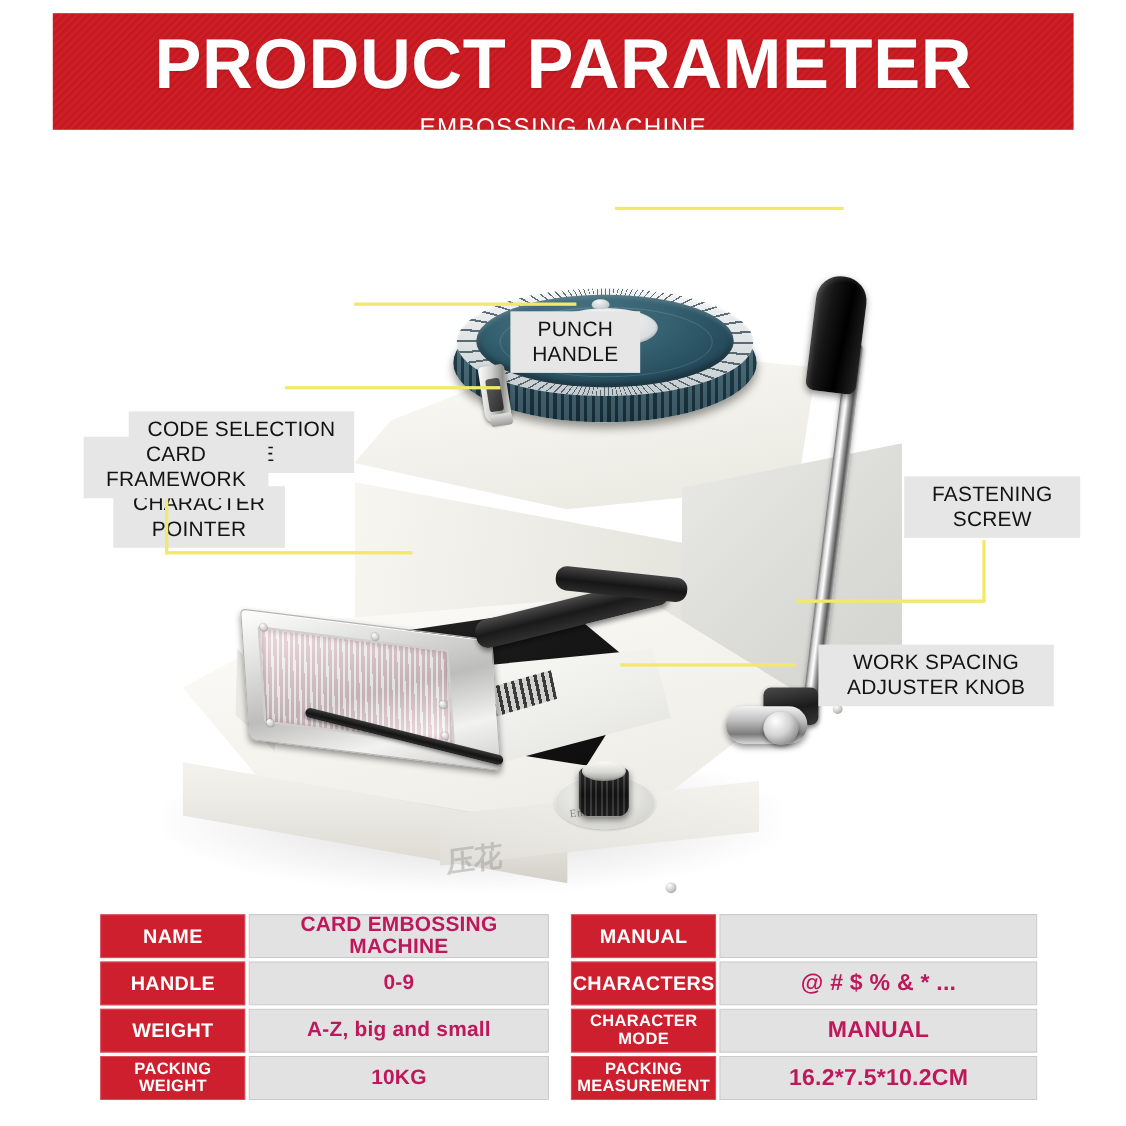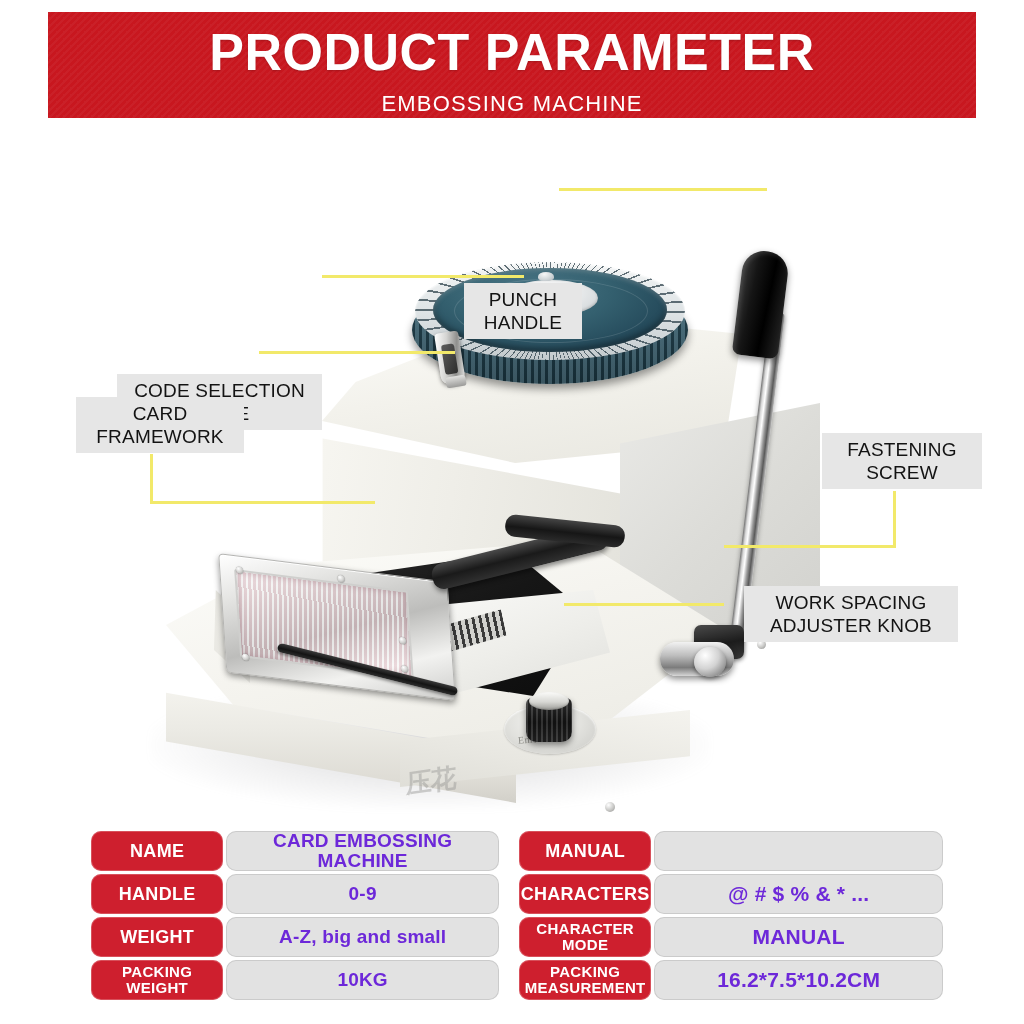--- a/index.html
+++ b/index.html
@@ -19,21 +19,21 @@
     background: #c8171f;
     background-image:
       linear-gradient(135deg, rgba(255,255,255,.04) 25%, transparent 25%, transparent 50%,
                       rgba(255,255,255,.04) 50%, rgba(255,255,255,.04) 75%, transparent 75%);
     background-size: 7px 7px;
     text-align: center;
     overflow: hidden;
   }
   .banner-title {
     color: #ffffff;
-    font-size: 52px;
+    font-size: 64px;
     font-weight: 700;
     letter-spacing: .5px;
     line-height: 1;
     padding-top: 14px;
     white-space: nowrap;
     text-shadow: 0 1px 2px rgba(0,0,0,.18);
   }
   .banner-sub {
     color: #ffffff;
     font-size: 22px;
@@ -342,35 +342,34 @@
   .spec-table {
     position: absolute; left: 88px; top: 828px; width: 858px;
     border-collapse: separate;
     border-spacing: 3px 3px;
   }
   .spec-table td {
     height: 40px;
     vertical-align: middle;
     text-align: center;
     line-height: 1.06;
-    border-radius: 10px;
   }
   td.lab {
     background: #ce1f2e;
     color: #ffffff;
     font-weight: 700;
     font-size: 18px;
     letter-spacing: .3px;
     width: 132px;
     box-shadow: inset 0 0 0 1px rgba(255,255,255,.22);
   }
   td.lab.two-line { font-size: 15px; line-height: 1.08; }
   td.val {
     background: #e2e2e2;
-    color: #6d28d9;
+    color: #be185d;
     font-weight: 700;
     font-size: 21px;
     letter-spacing: .2px;
     box-shadow: inset 0 0 0 1px rgba(0,0,0,.10);
   }
   td.val.v1 { width: 272px; font-size: 19px; }
   td.val.v2 { width: 288px; }
   .spacer-col { width: 14px; background: transparent; box-shadow: none; }
 </style>
 </head>
@@ -443,20 +442,22 @@
     </div>
 
     <div class="callout" style="left:441px; top:163px; width:118px;margin-left:23px;">PUNCH
 HANDLE</div>
     <div class="lead lead-h" style="left:559px; top:68px; width:208px;"></div>
 
     <div class="callout" style="left:117px; top:254px; width:205px;">CODE SELECTION
 PLATE</div>
     <div class="lead lead-h" style="left:322px; top:155px; width:202px;"></div>
 
+    <div class="callout" style="left:103px; top:322px; width:156px;">CHARACTER
+POINTER</div>
     <div class="lead lead-h" style="left:259px; top:231px; width:196px;"></div>
 
     <div class="callout" style="left:76px; top:277px; width:168px; top:277px;" id="co-card">CARD
 FRAMEWORK</div>
     <div class="lead lead-v" style="left:150px; top:334px; height:50px;"></div>
     <div class="lead lead-h" style="left:150px; top:381px; width:225px;"></div>
 
     <div class="callout" style="left:822px; top:313px; width:160px;">FASTENING
 SCREW</div>
     <div class="lead lead-v" style="left:893px; top:371px; height:56px;"></div>

